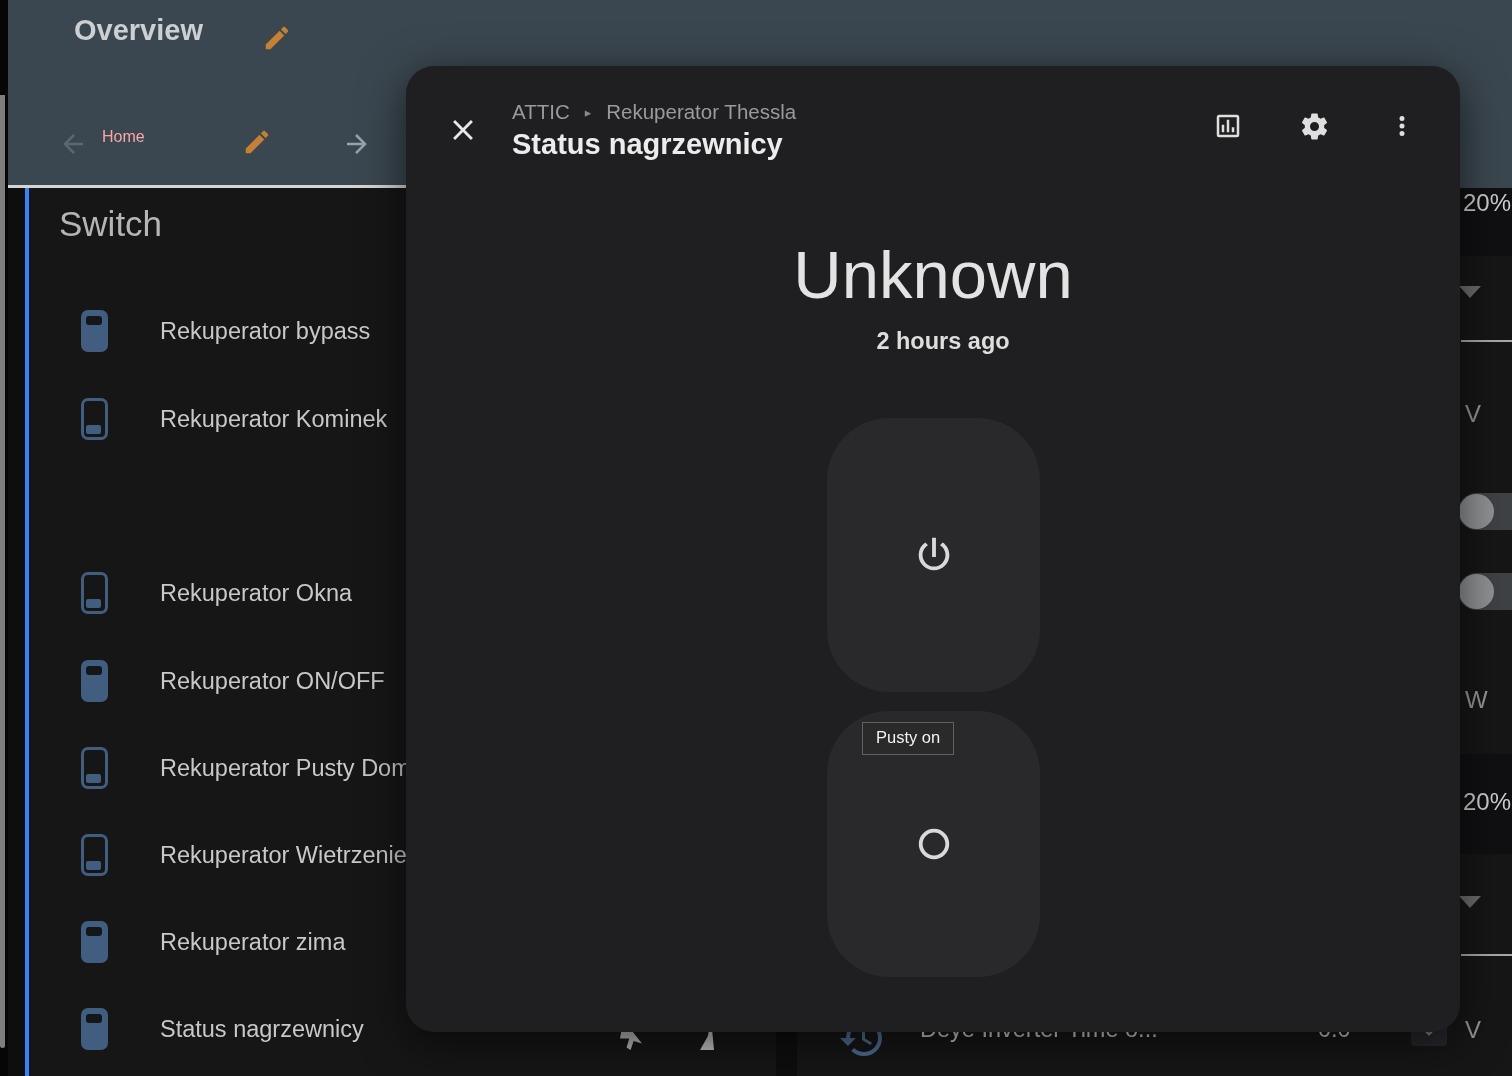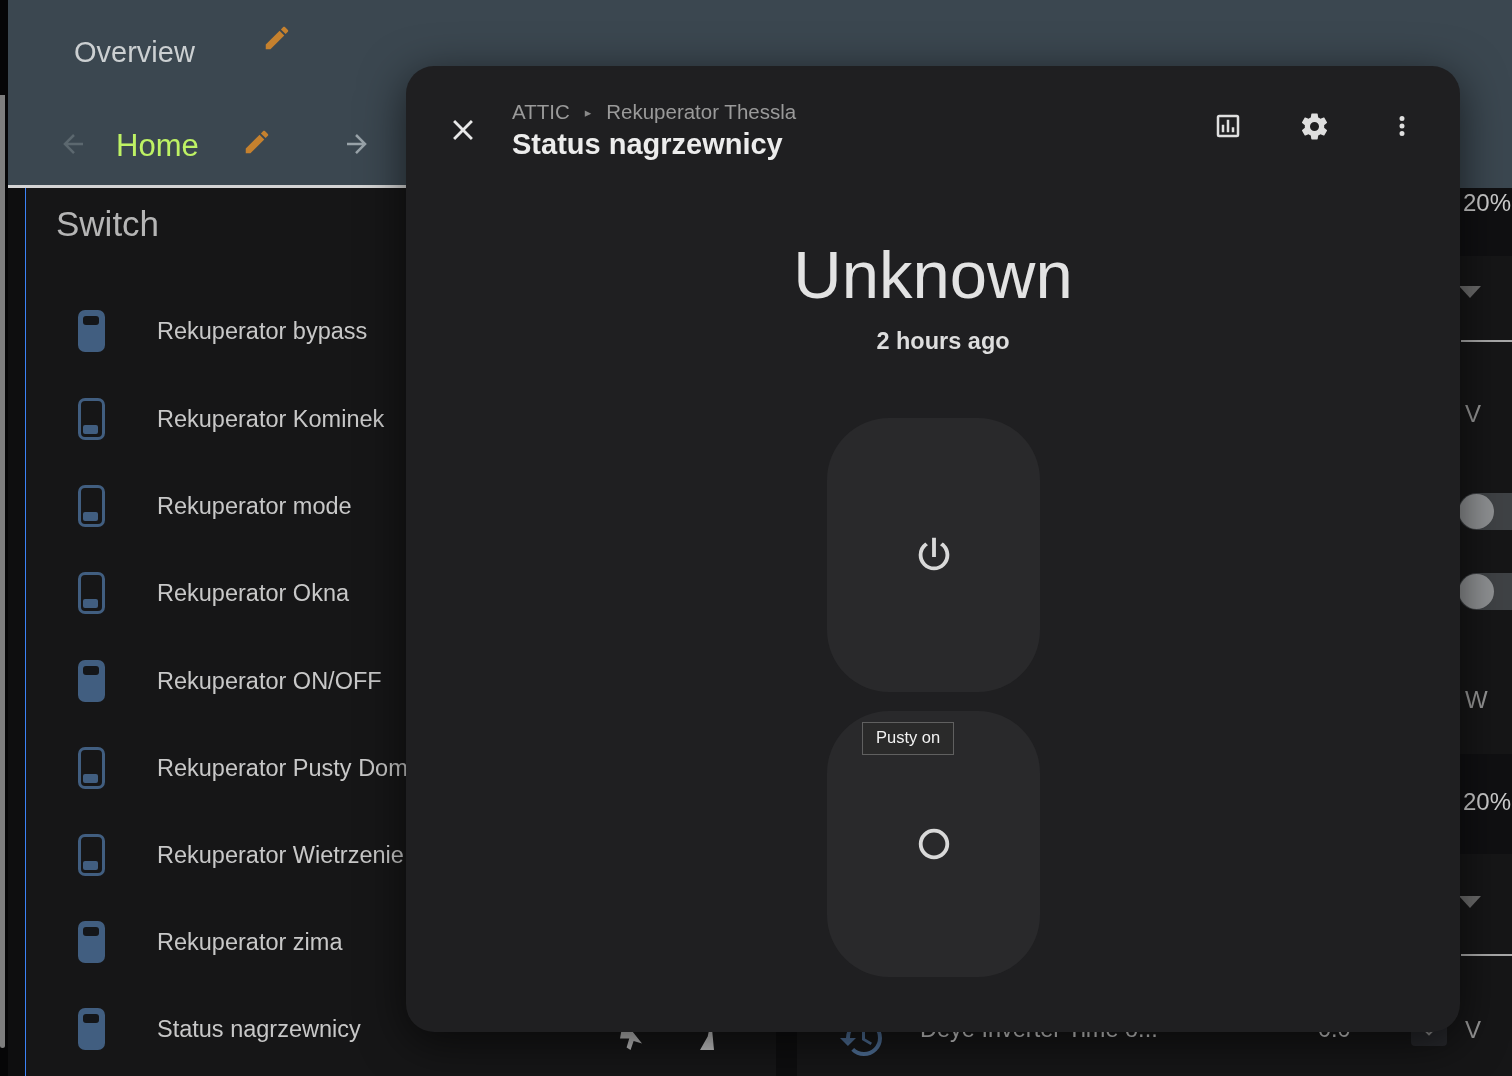--- a/index.html
+++ b/index.html
@@ -6,32 +6,32 @@
   html,body { background:#000; }
   body { font-family:"Liberation Sans","DejaVu Sans",sans-serif; }
   .screen { position:relative; width:1512px; height:1076px; overflow:hidden; background:#0e0e0f; }
 
   
   .win-edge { position:absolute; left:0; top:0; width:8px; height:1076px; background:#060607; }
   .gray-bar { position:absolute; left:0; top:95px; width:5px; height:953px; background:#7e7e7e; border-radius:0 0 4px 4px; z-index:30; }
 
   
   .header { position:absolute; left:8px; top:0; width:1504px; height:188px; background:#3b4750; }
-  .page-title { position:absolute; left:66px; top:36px; font-size:29px; color:#ccd0d2; }
+  .page-title { position:absolute; left:66px; top:14px; font-size:29px; color:#ccd0d2;font-weight:bold; }
   .pencil-btn { position:absolute; width:36px; height:36px; background:none; border:none; cursor:pointer; }
   .pencil-1 { left:254px; top:20px; }
   .pencil-2 { left:234px; top:124px; }
   .nav-arrow { position:absolute; width:36px; height:36px; background:none; border:none; cursor:pointer; }
   .arrow-left { left:50px; top:126px; }
   .arrow-right { left:334px; top:126px; }
-  .tab-home { position:absolute; left:108px; top:128px; background:none; border:none; font-size:31px; color:#bef264; cursor:pointer; font-family:inherit; }
+  .tab-home { position:absolute; left:94px; top:128px; background:none; border:none; font-size:16px; color:#fca5a5; cursor:pointer; font-family:inherit; }
   .tab-underline { position:absolute; left:0; top:185px; width:398px; height:3px; background:#d4d4d4; }
 
   
-  .left-card { position:absolute; left:25px; top:188px; width:751px; height:888px; background:#161617; border-left:1px solid #3b82f6; }
+  .left-card { position:absolute; left:25px; top:188px; width:751px; height:888px; background:#161617; border-left:4px solid #3b82f6; }
   .switch-title { position:absolute; left:30px; top:16px; font-size:35px; color:#b5b5b5; }
   .sw-row { position:absolute; left:0; width:100%; height:56px; display:flex; align-items:center; cursor:pointer; }
   .sw-icon { position:relative; margin-left:52px; width:27px; height:42px; border-radius:7px; flex:0 0 auto; }
   .state-on .sw-icon { background:#415e80; }
   .state-on .sw-icon::after { content:""; position:absolute; left:5px; top:6px; width:16px; height:9px; border-radius:3px; background:#141619; }
   .state-off .sw-icon { border:3.5px solid #415e80; }
   .state-off .sw-icon::after { content:""; position:absolute; left:2px; bottom:3px; width:15px; height:9px; border-radius:2px; background:#415e80; }
   .sw-label { margin-left:52px; font-size:23.5px; color:#c8c8c8; white-space:nowrap; }
 
   .right-card { position:absolute; left:797px; top:188px; width:715px; height:888px; background:#161617; }
@@ -114,24 +114,20 @@
   <div class="left-card">
     <div class="switch-title">Switch</div>
 
     <div class="sw-row state-off" style="top:203px">
       <span class="sw-icon"></span>
       <span class="sw-label">Rekuperator Kominek</span>
     </div>
     <div class="sw-row state-on" style="top:115px">
       <span class="sw-icon"></span>
       <span class="sw-label">Rekuperator bypass</span>
-    </div>
-    <div class="sw-row state-off" style="top:290px">
-      <span class="sw-icon"></span>
-      <span class="sw-label">Rekuperator mode</span>
     </div>
     <div class="sw-row state-off" style="top:377px">
       <span class="sw-icon"></span>
       <span class="sw-label">Rekuperator Okna</span>
     </div>
     <div class="sw-row state-on" style="top:465px">
       <span class="sw-icon"></span>
       <span class="sw-label">Rekuperator ON/OFF</span>
     </div>
     <div class="sw-row state-off" style="top:639px">

